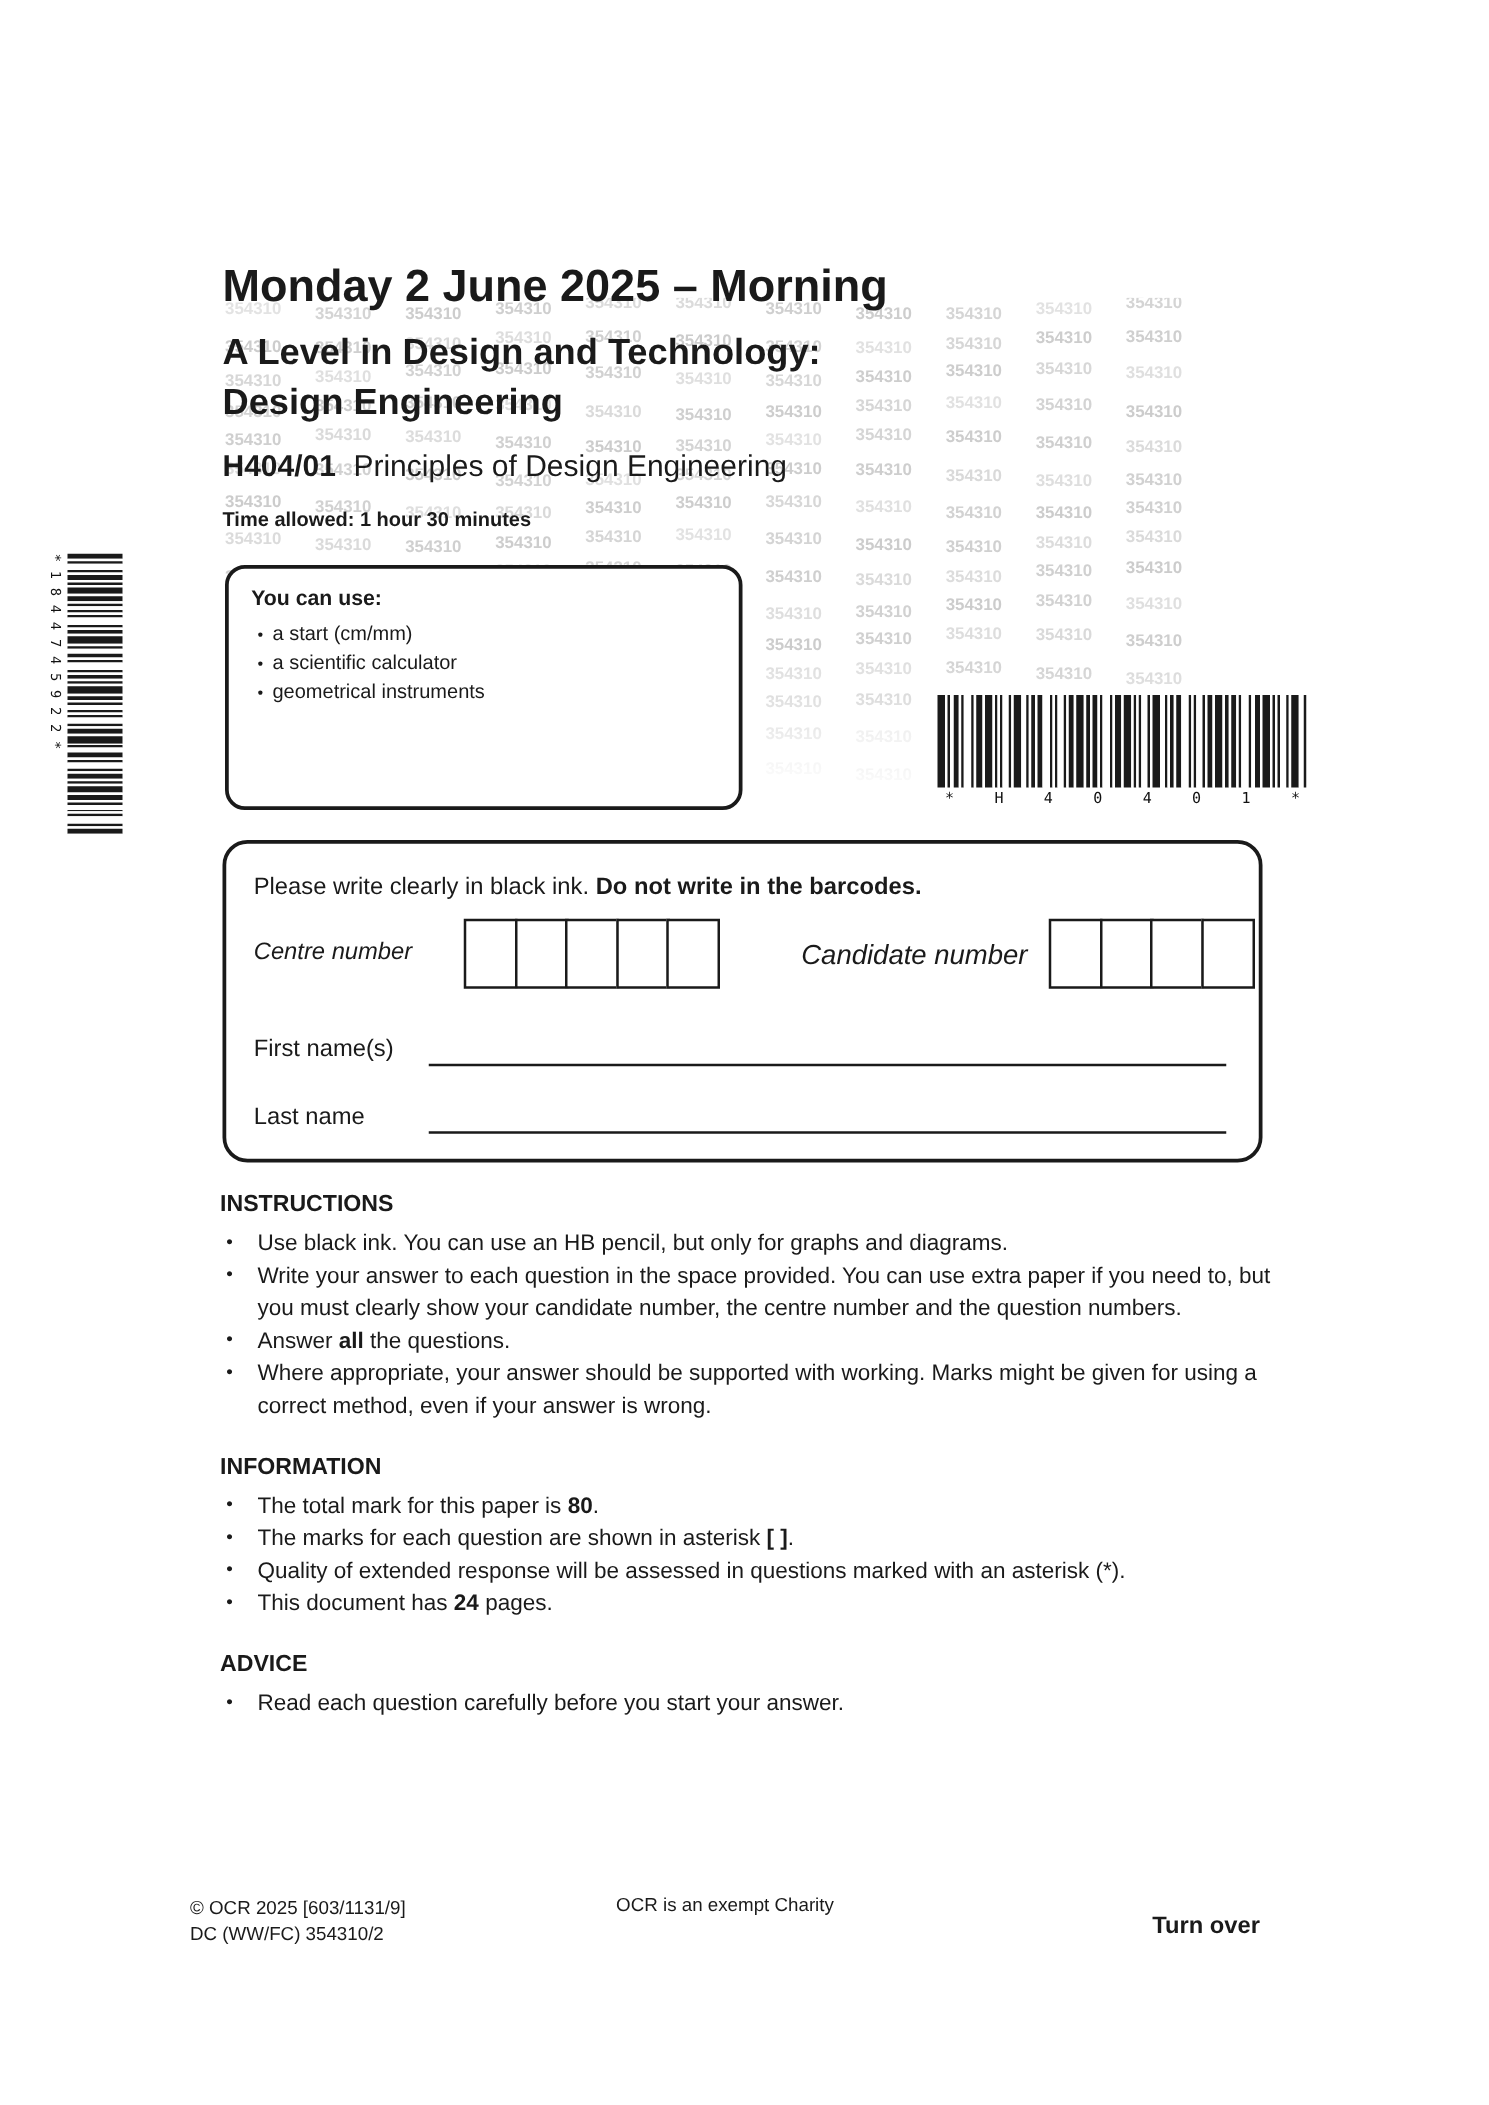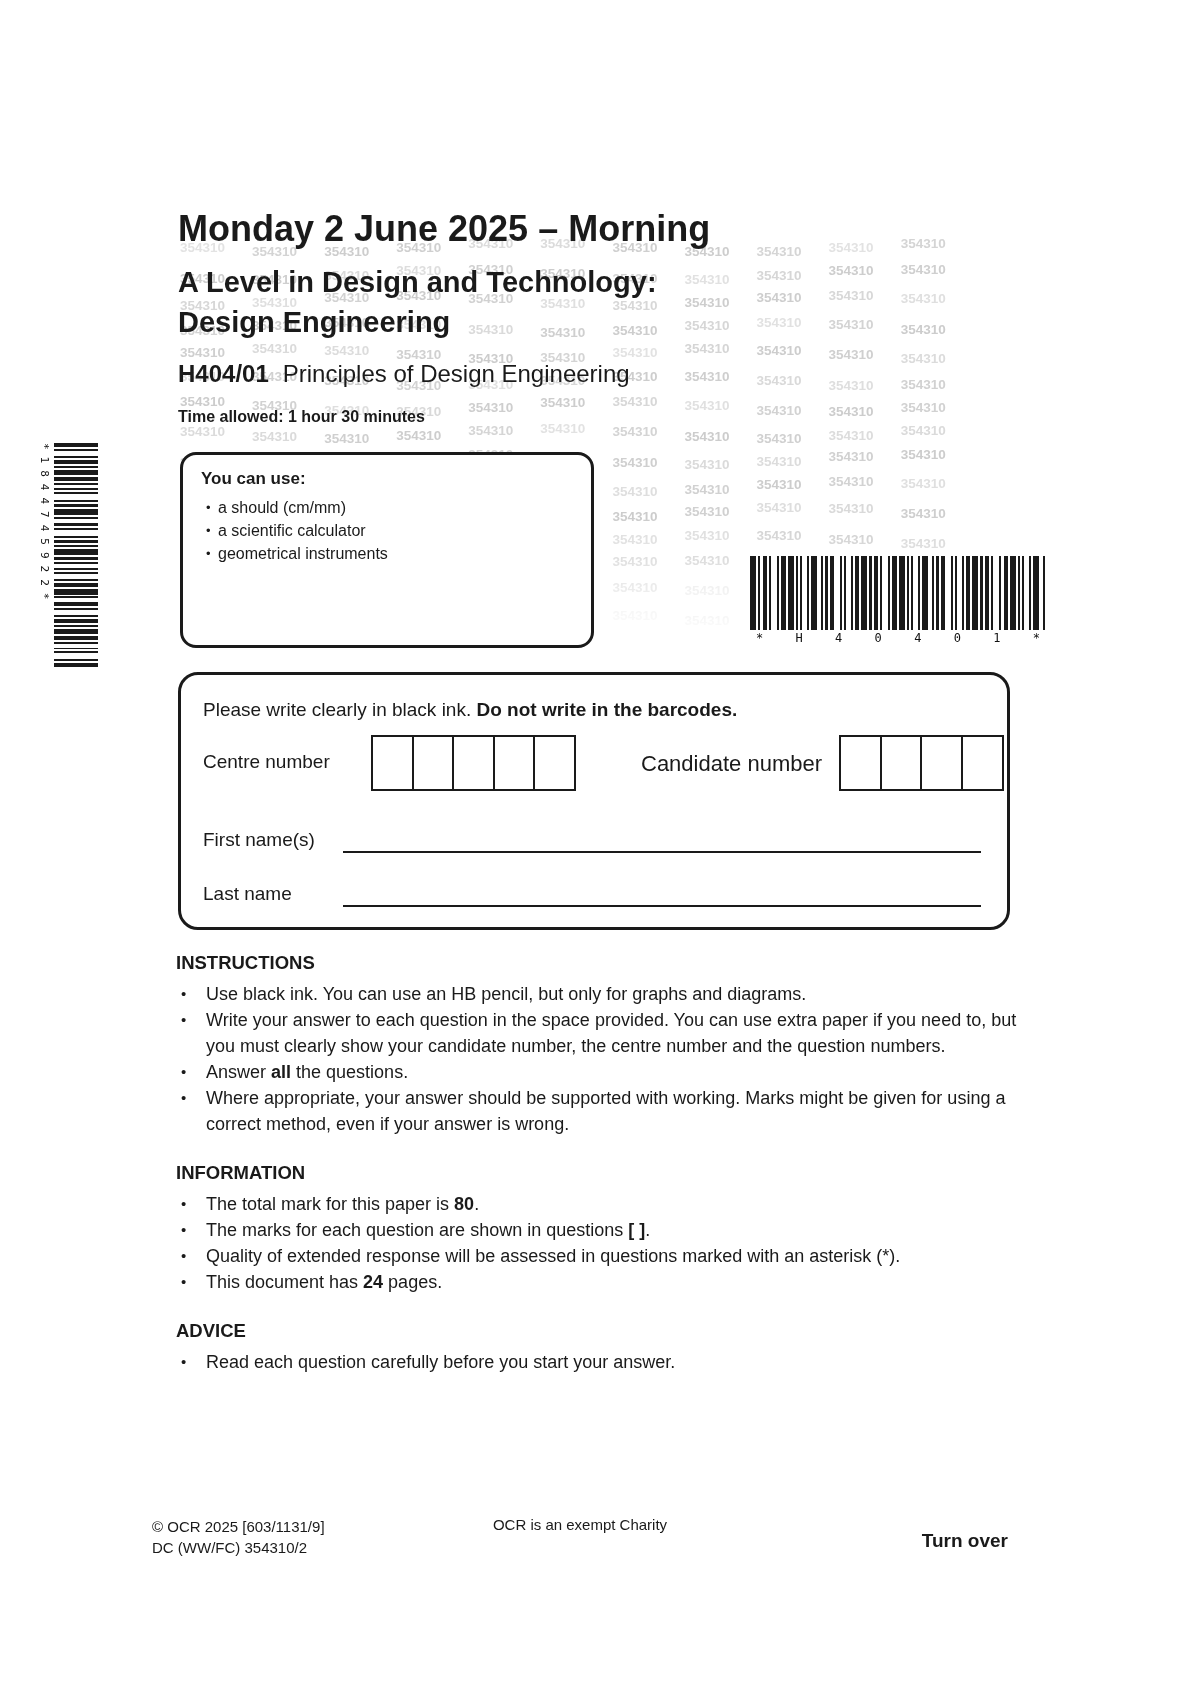--- a/index.html
+++ b/index.html
@@ -60,21 +60,21 @@
     display:flex; justify-content:space-between; padding:1px 6px 0 6px;
     font-family:"DejaVu Sans Mono", monospace; font-size:12px; color:#111;
   }
   
   .candidate-box {
     position:absolute; left:178px; top:672px; width:832px; height:258px;
     border:3px solid #1a1a1a; border-radius:20px; background:#fff;
     box-sizing:border-box; z-index:2;
   }
   .notice { position:absolute; left:22px; top:24px; font-size:19px; }
-  .num-row { position:absolute; left:22px; top:60px; right:18px; height:58px; }
+  .num-row { position:absolute; left:22px; top:60px; right:18px; height:58px;font-style:italic; }
   .centre-label    { position:absolute; left:0;   top:16px; font-size:19px; }
   .centre-cells    { position:absolute; left:168px; top:0; display:flex; }
   .candidate-label { position:absolute; left:438px; top:16px; font-size:22px; }
   .candidate-cells { position:absolute; left:636px; top:0; display:flex; }
   .digit-cell {
     width:43px; height:56px; border:2.5px solid #1a1a1a; background:#fff;
     box-sizing:border-box; margin-left:-2.5px;
   }
   .digit-cell:first-child { margin-left:0; }
   .name-row { position:absolute; left:22px; right:26px; display:flex; }
@@ -213,21 +213,21 @@
   <div class="paper-line">
     <span class="code">H404/01</span><span class="title">Principles of Design Engineering</span>
   </div>
   <div class="time-line">Time allowed: 1 hour 30 minutes</div>
 
   <div class="materials-box">
     <div class="materials-title">You can use:</div>
     <div>
         <div class="bullet-item">
           <span class="bullet-marker">•</span>
-          <span class="bullet-text"><span>a should (cm/mm)</span></span>
+          <span class="bullet-text"><span>a start (cm/mm)</span></span>
         </div>
         <div class="bullet-item">
           <span class="bullet-marker">•</span>
           <span class="bullet-text"><span>a scientific calculator</span></span>
         </div>
         <div class="bullet-item">
           <span class="bullet-marker">•</span>
           <span class="bullet-text"><span>geometrical instruments</span></span>
         </div>
       </div>
@@ -394,21 +394,21 @@
       </div>
 
     <div class="section-title">INFORMATION</div>
     <div>
         <div class="bullet-item">
           <span class="bullet-marker">•</span>
           <span class="bullet-text"><span>The total mark for this paper is </span><b>80</b><span>.</span></span>
         </div>
         <div class="bullet-item">
           <span class="bullet-marker">•</span>
-          <span class="bullet-text"><span>The marks for each question are shown in questions </span><b>[  ]</b><span>.</span></span>
+          <span class="bullet-text"><span>The marks for each question are shown in asterisk </span><b>[  ]</b><span>.</span></span>
         </div>
         <div class="bullet-item">
           <span class="bullet-marker">•</span>
           <span class="bullet-text"><span>Quality of extended response will be assessed in questions marked with an asterisk (*).</span></span>
         </div>
         <div class="bullet-item">
           <span class="bullet-marker">•</span>
           <span class="bullet-text"><span>This document has </span><b>24</b><span> pages.</span></span>
         </div>
       </div>

